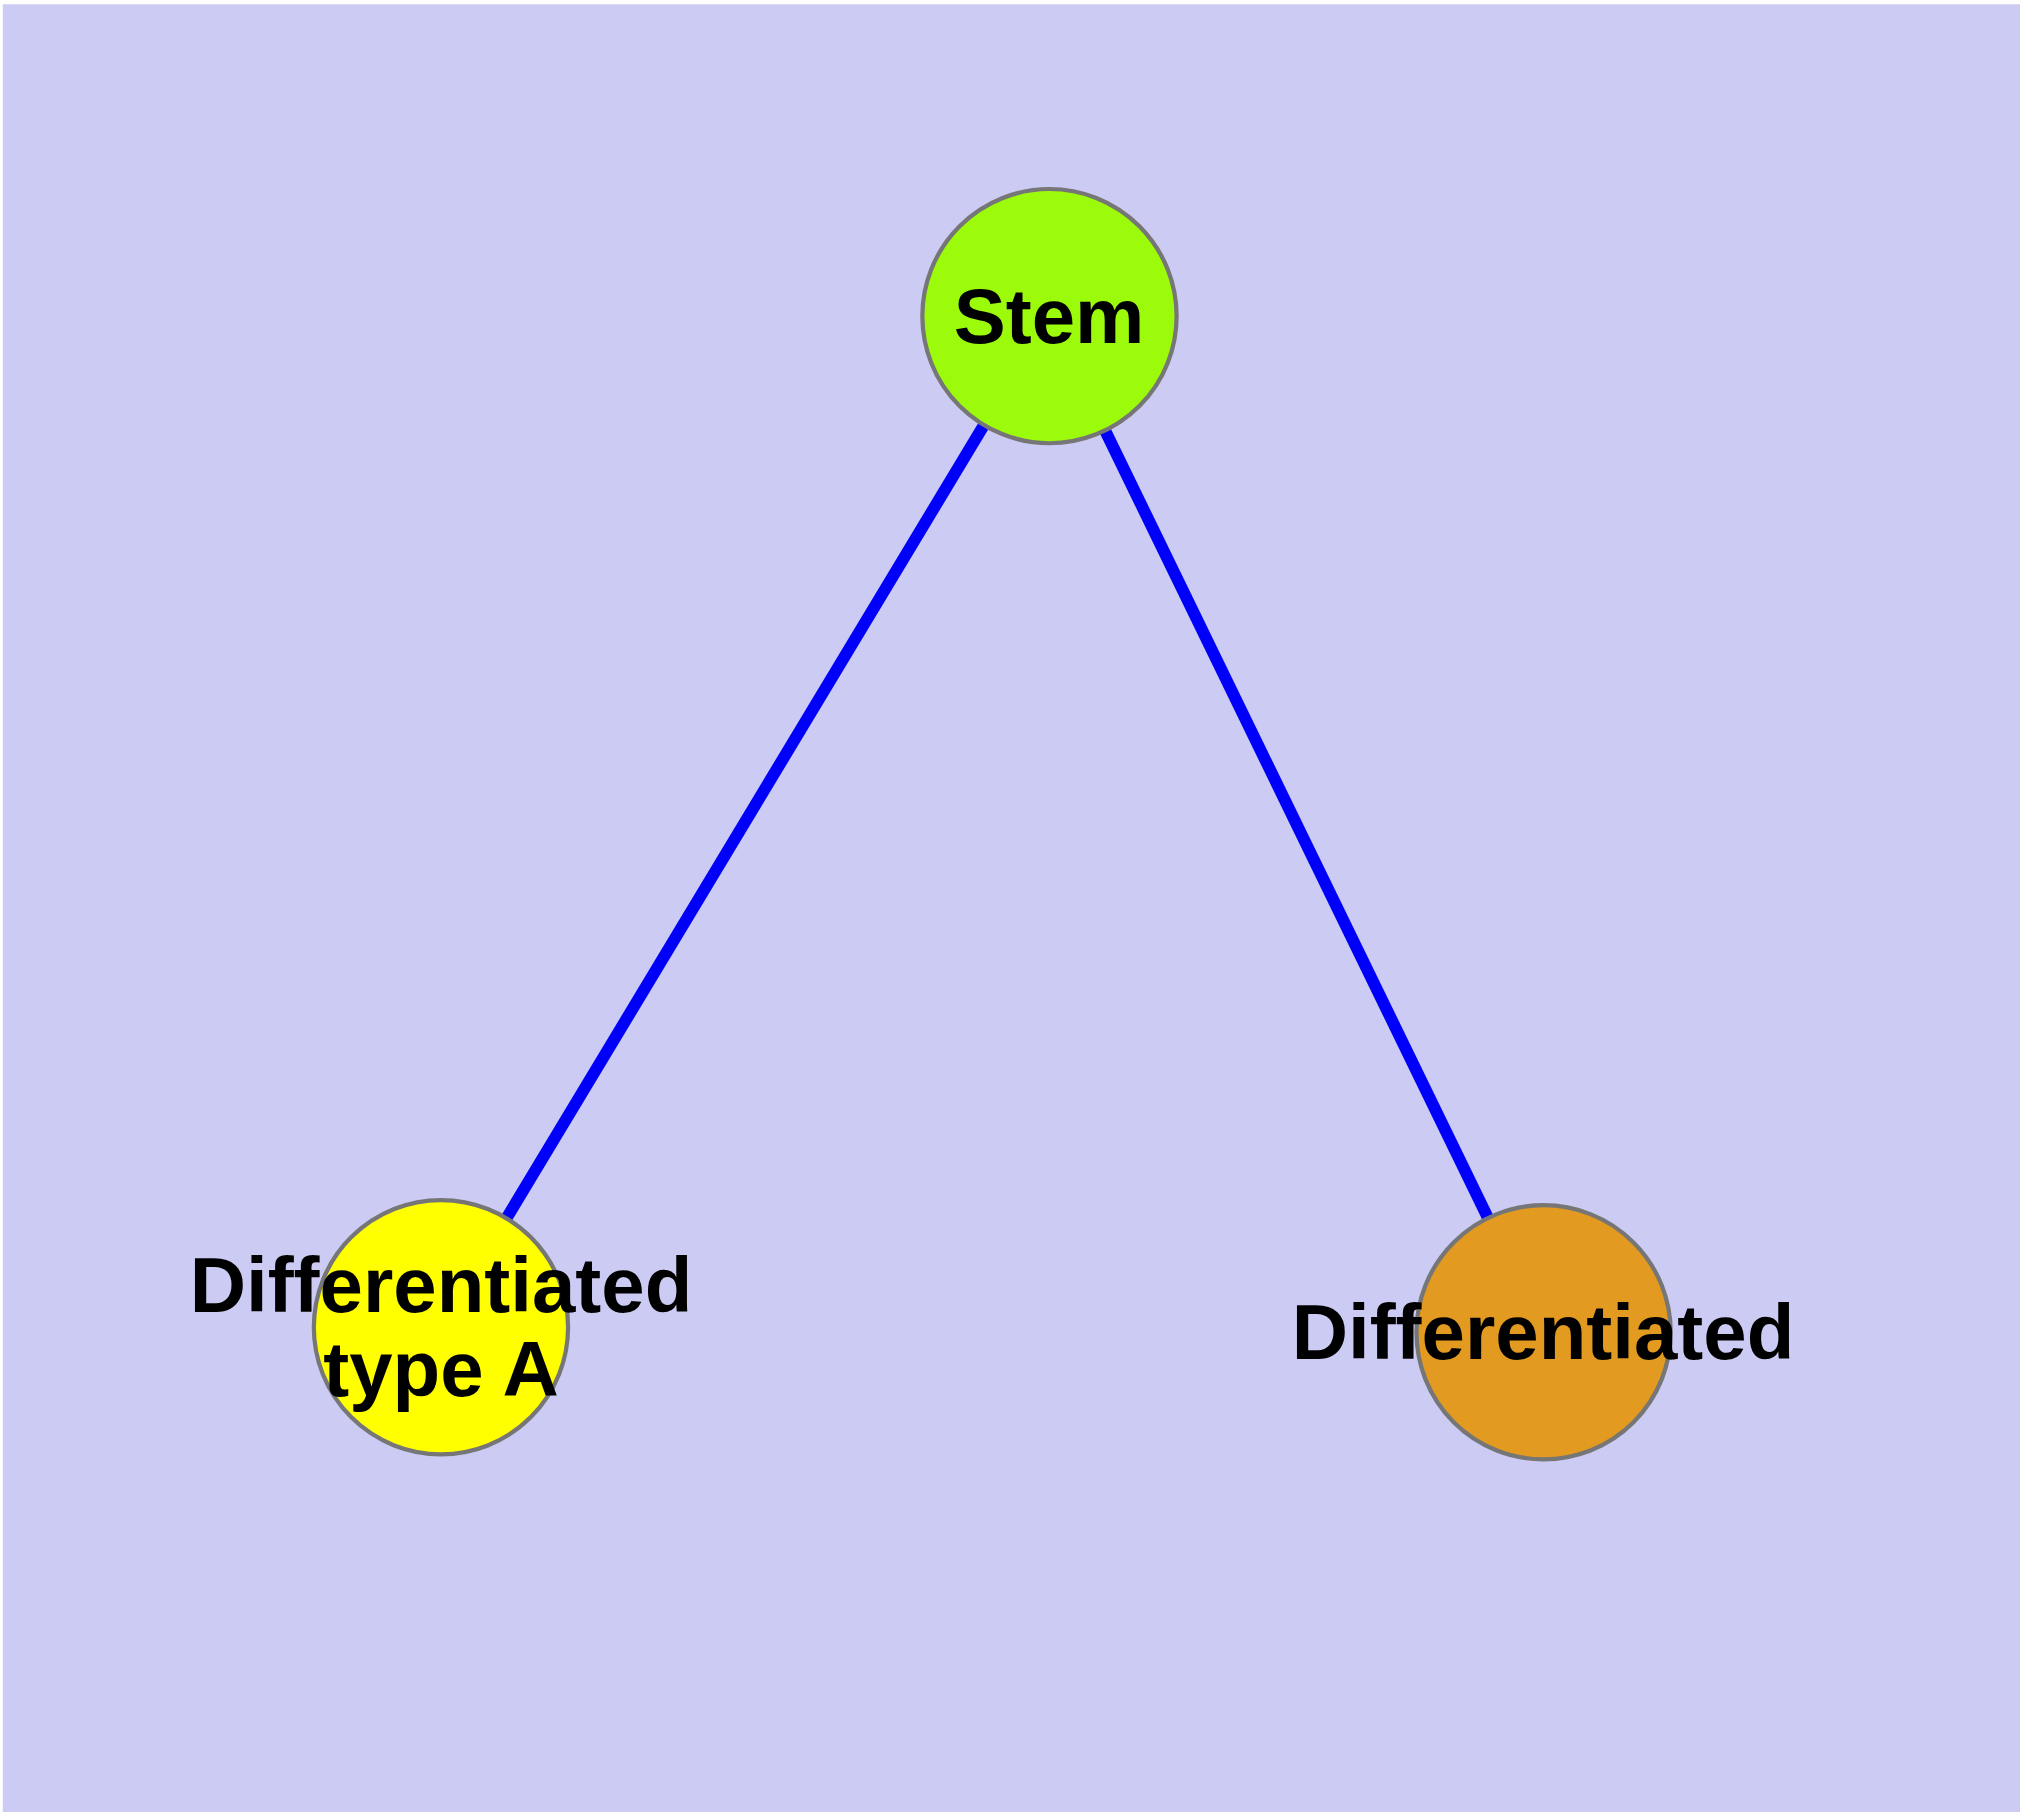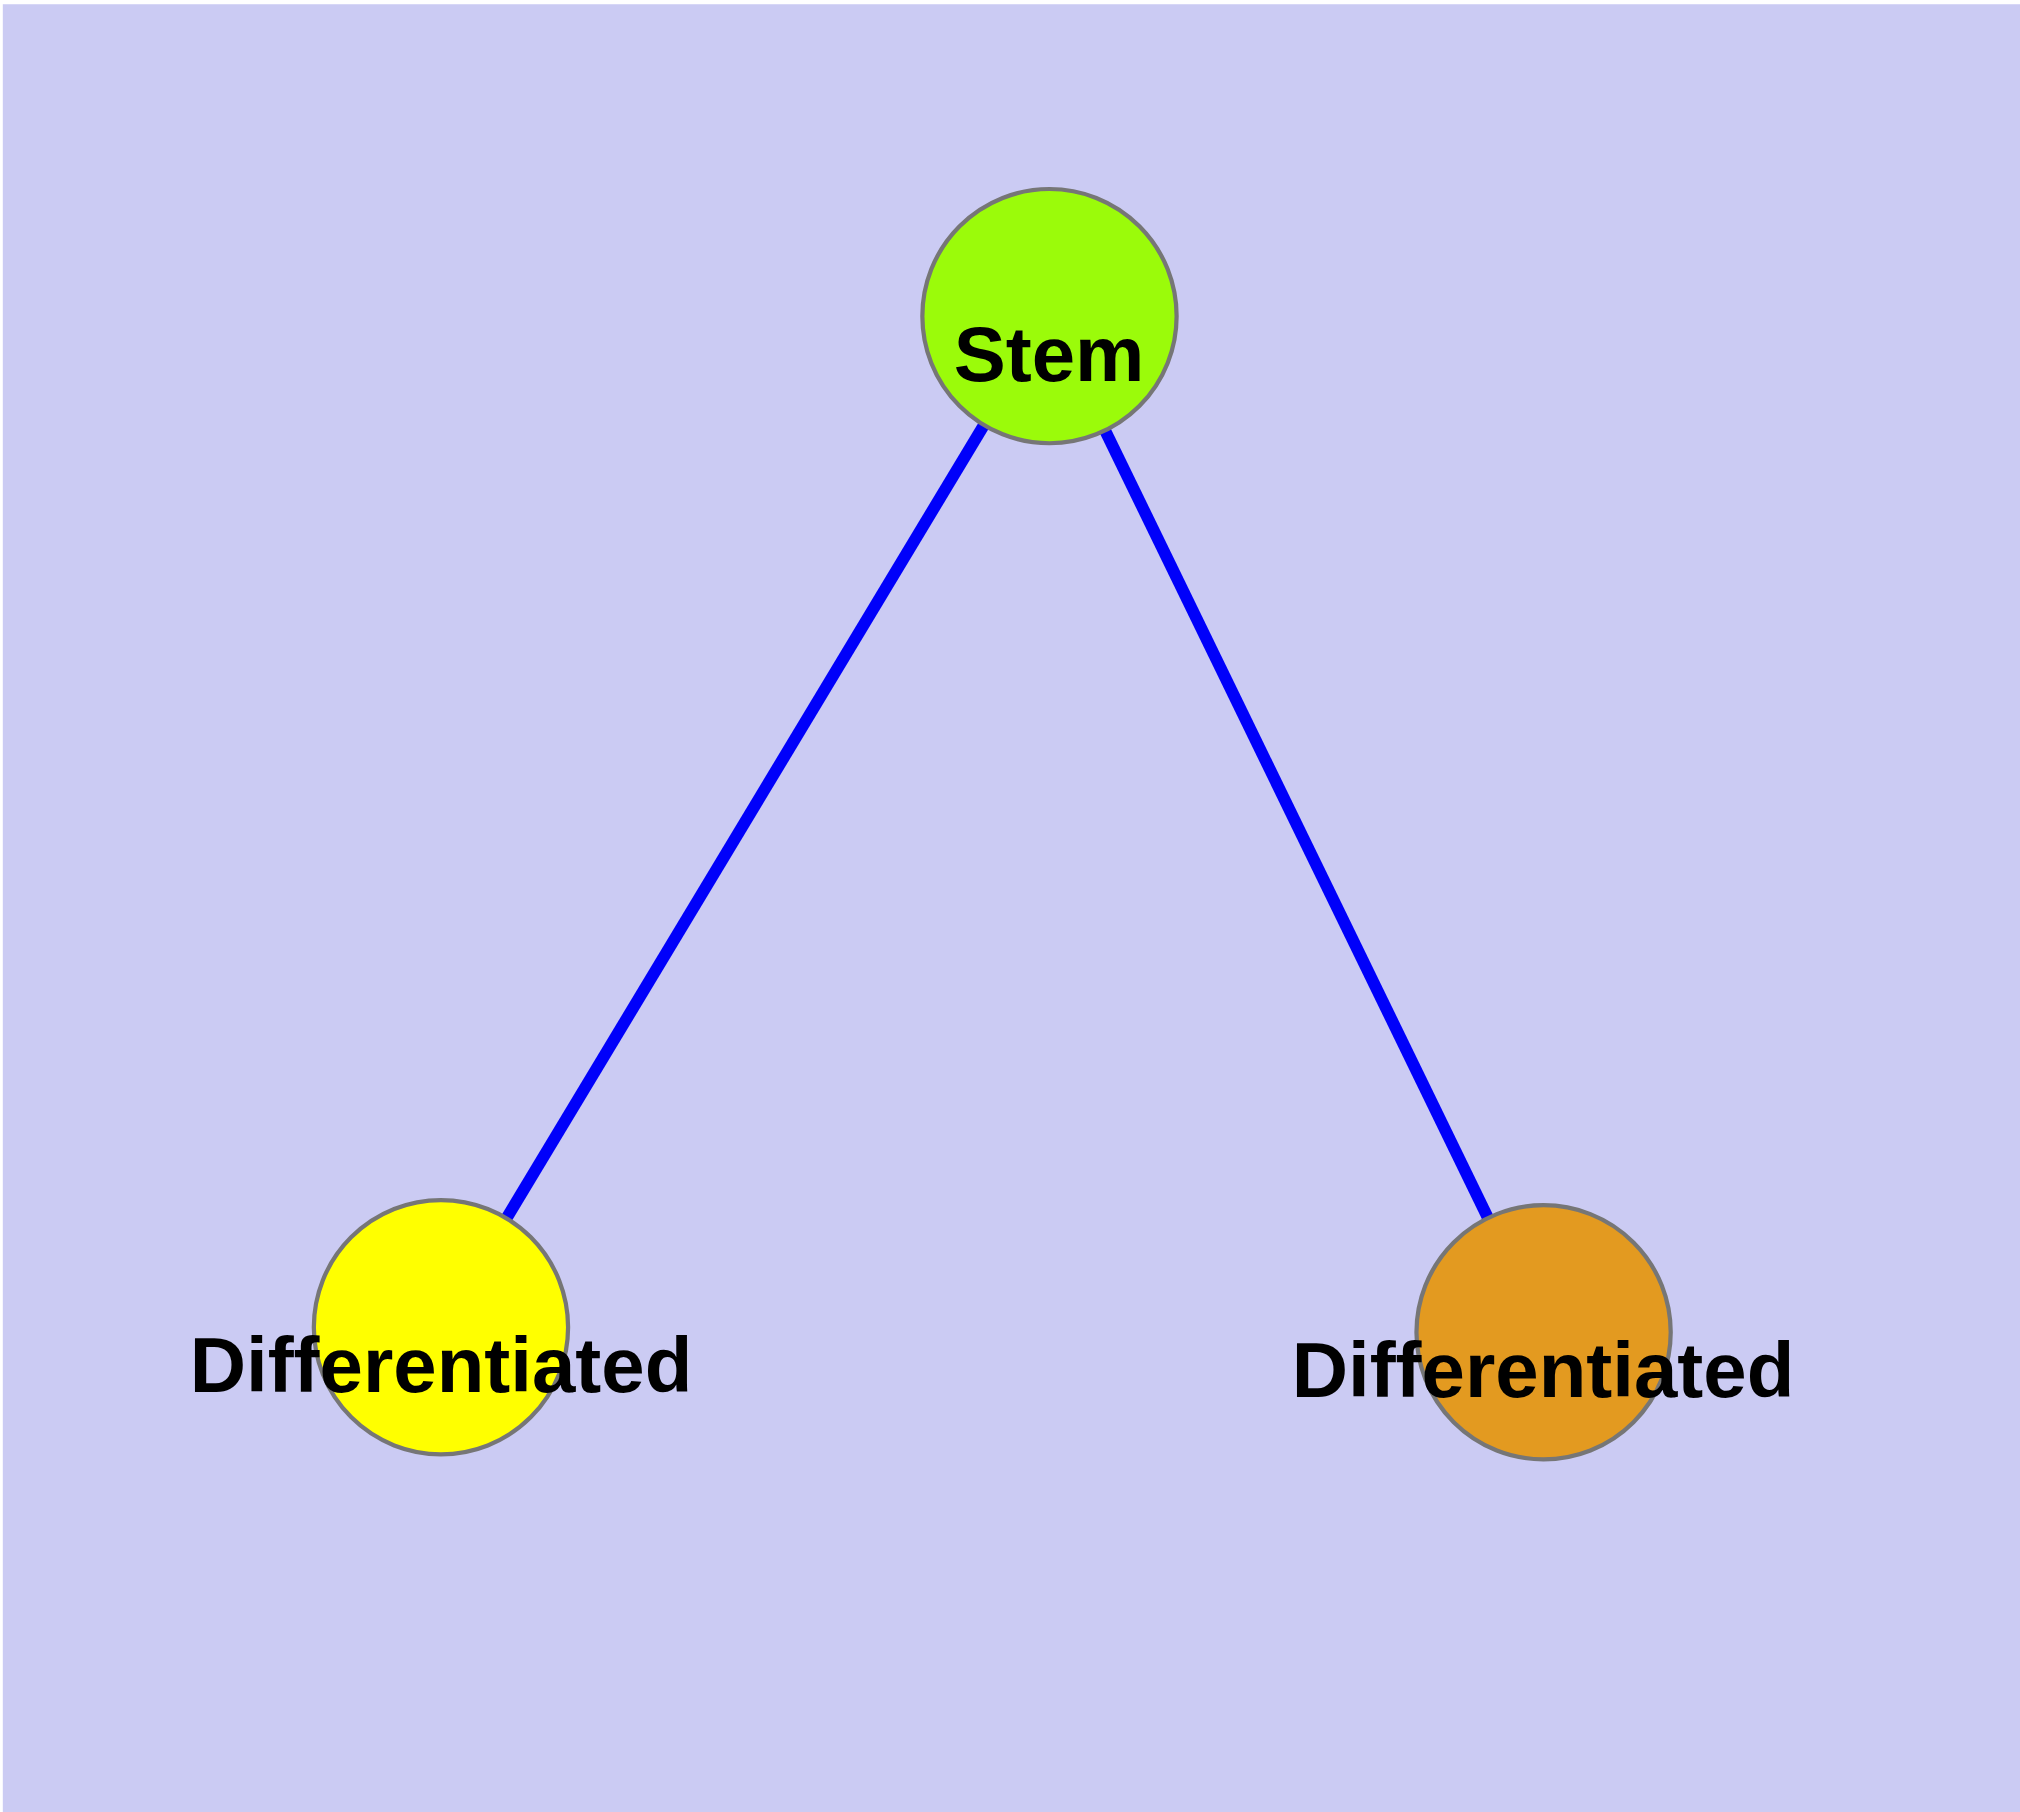--- a/index.html
+++ b/index.html
@@ -28,21 +28,20 @@
     position: absolute;
     transform: translate(-50%, -50%);
     text-align: center;
     color: #000000;
     font-weight: 700;
     font-size: 78px;
     line-height: 1.08;
     white-space: nowrap;
     letter-spacing: 0;
     pointer-events: none;
-    margin-top: 38px;
   }
   .node-label span { display: block; }
 </style>
 </head>
 <body>
 
 <div class="stage">
 
   <svg class="graph" viewBox="0 0 2384 2138" xmlns="http://www.w3.org/2000/svg">
 
@@ -55,20 +54,21 @@
     <circle cx="520" cy="1566" r="150" stroke-width="5" fill="#FFFF00" stroke="#767676"></circle>
     <circle cx="1821" cy="1572" r="150" stroke-width="5" fill="#E39A20" stroke="#767676"></circle>
   </svg>
 
   <div class="node-label" style="left:1049px; top:316px;">
     <span>Stem</span>
   </div>
 
   <div class="node-label" style="left:441px; top:1327px;">
     <span>Differentiated</span>
+    <span>type A</span>
   </div>
 
   <div class="node-label" style="left:1543px; top:1332px;">
     <span>Differentiated</span>
   </div>
 
 </div>
 
 
 </body></html>

